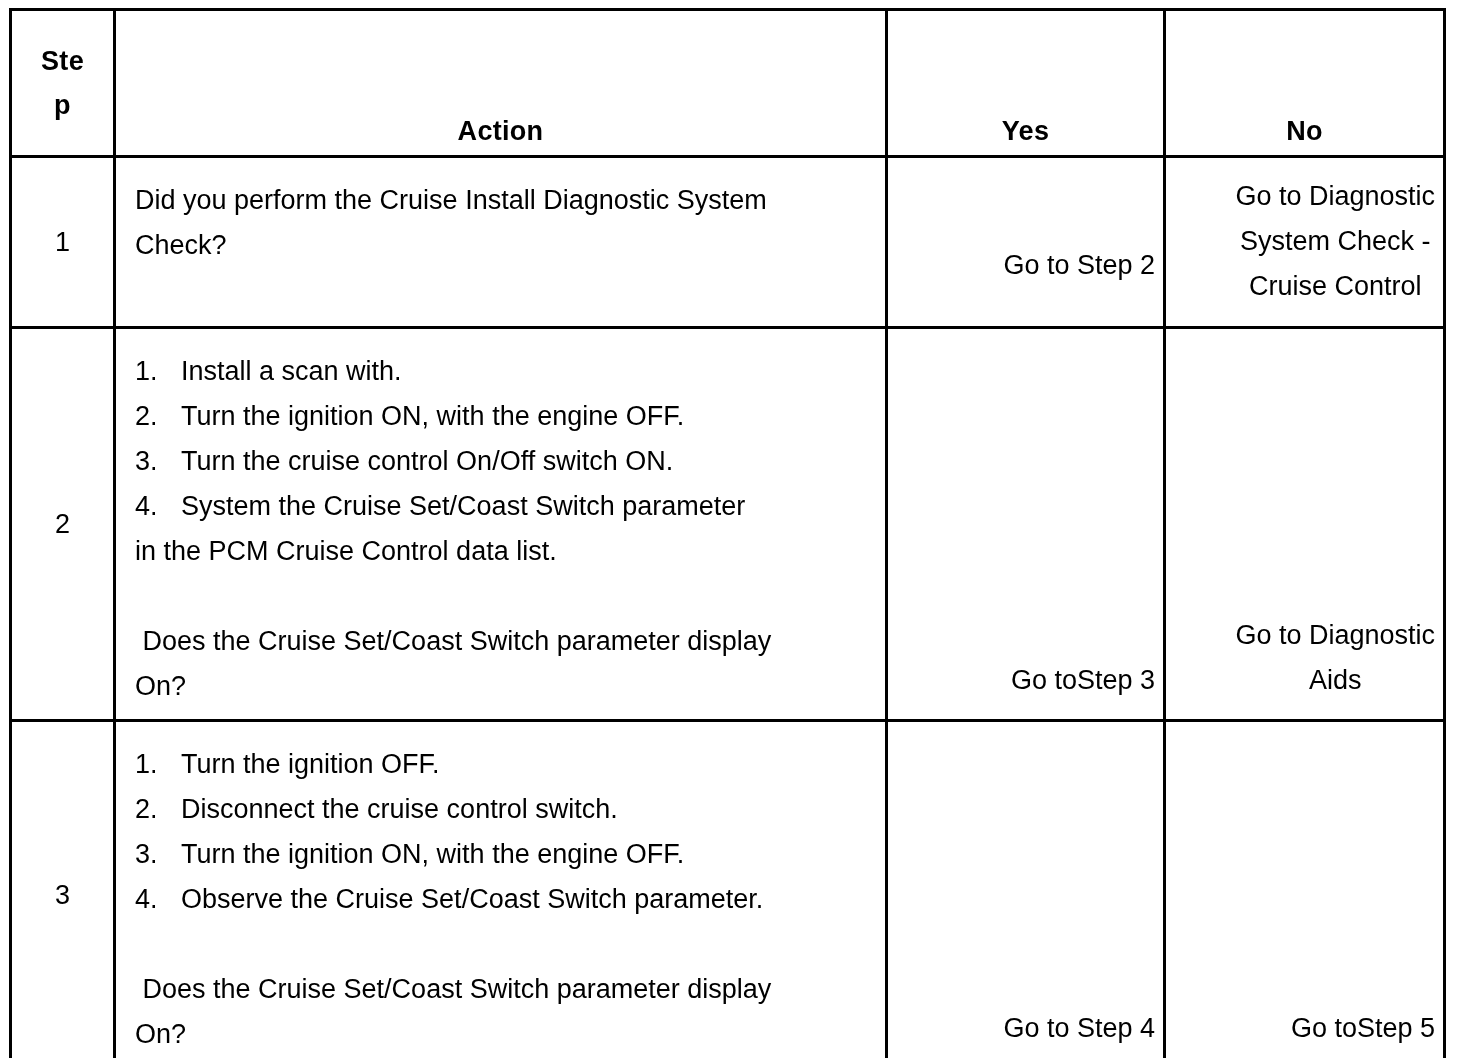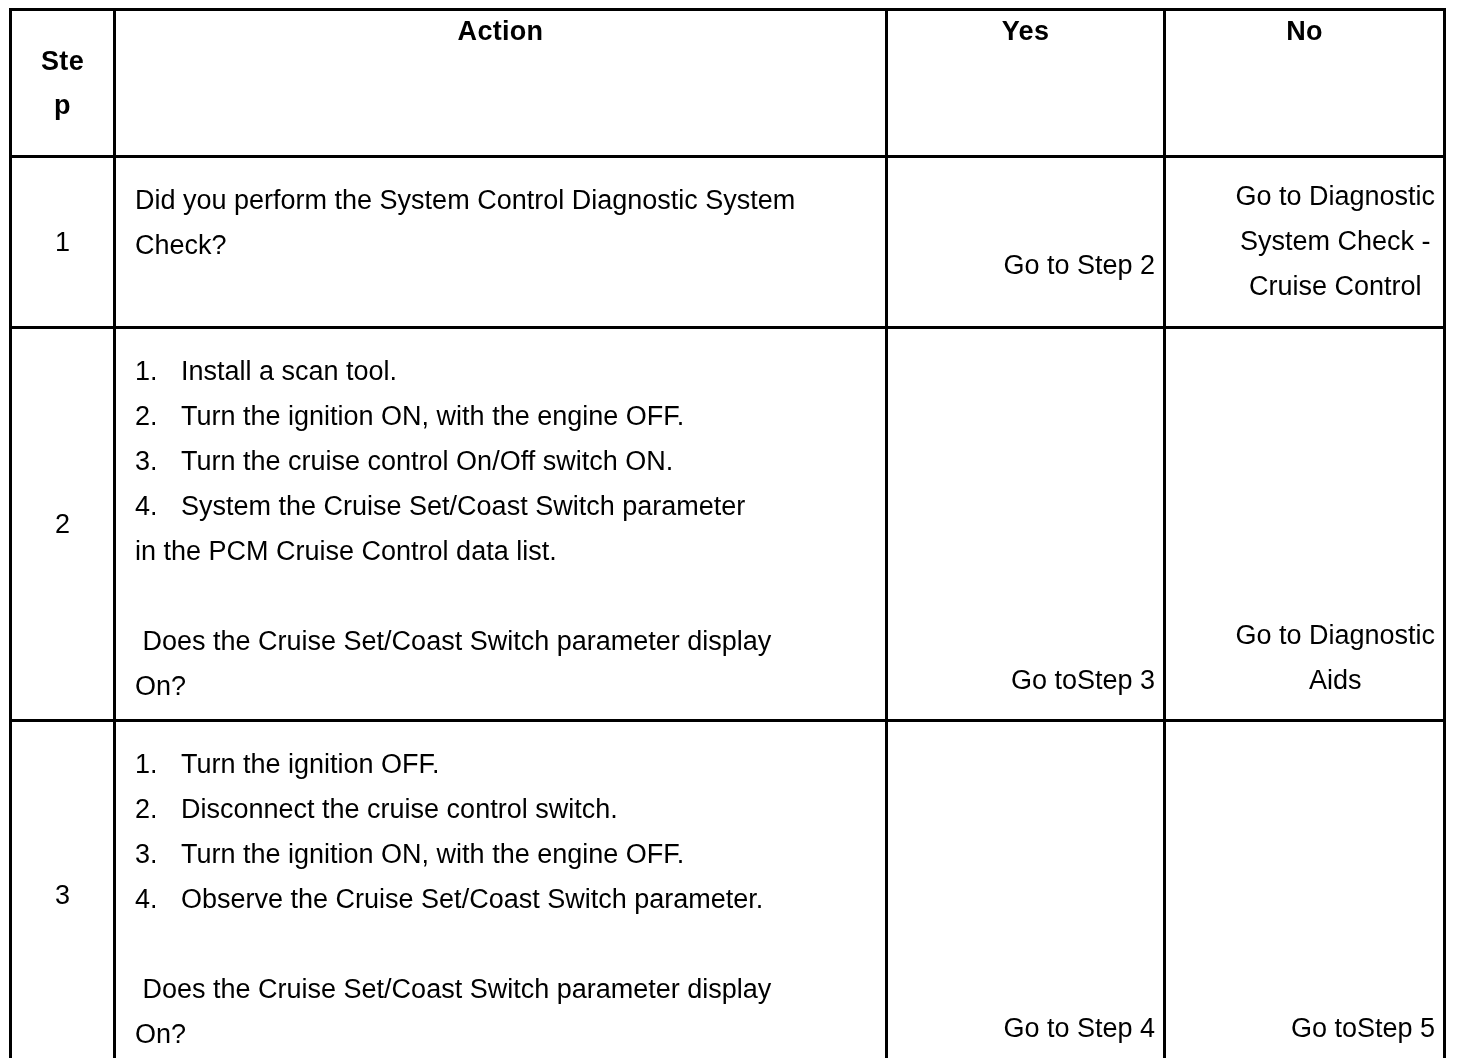--- a/index.html
+++ b/index.html
@@ -44,23 +44,24 @@
   col.c-action { width: 772px; }
   col.c-yes    { width: 278px; }
   col.c-no     { width: 280px; }
 
   
   tr.header-row td { height: 144px; }
 
   .hdr-cell {
     height: 144px;
     display: flex;
+    align-items: flex-end;
     justify-content: center;
     box-sizing: border-box;
-    padding-bottom: 12px;
+    padding-bottom: 4px;
   }
   .hdr-text {
     font-weight: bold;
     font-size: 27px;
     line-height: 40px;
     text-align: center;
     letter-spacing: 0.3px;
   }
   .hdr-cell.step-hdr {
     align-items: center;
@@ -169,21 +170,21 @@
     </tr>
 
     <tr class="r1">
       <td>
         <div class="step-cell">
           <span class="step-num">1</span>
         </div>
       </td>
       <td>
         <div class="action-cell">
-          <div class="action-line">Did you perform the System Control Diagnostic System</div>
+          <div class="action-line">Did you perform the Cruise Install Diagnostic System</div>
           <div class="action-line">Check?</div>
         </div>
       </td>
       <td>
         <div class="ans-cell pos-mid1">
           <span class="ans-text">Go to Step 2</span>
         </div>
       </td>
       <td>
         <div class="ans-cell pos-top">
@@ -197,21 +198,21 @@
     <tr class="r2">
       <td>
         <div class="step-cell">
           <span class="step-num">2</span>
         </div>
       </td>
       <td>
         <div class="action-cell">
           <div class="action-li">
             <span class="num">1.</span>
-            <span class="txt">Install a scan tool.</span>
+            <span class="txt">Install a scan with.</span>
           </div>
           <div class="action-li">
             <span class="num">2.</span>
             <span class="txt">Turn the ignition ON, with the engine OFF.</span>
           </div>
           <div class="action-li">
             <span class="num">3.</span>
             <span class="txt">Turn the cruise control On/Off switch ON.</span>
           </div>
           <div class="action-li">

